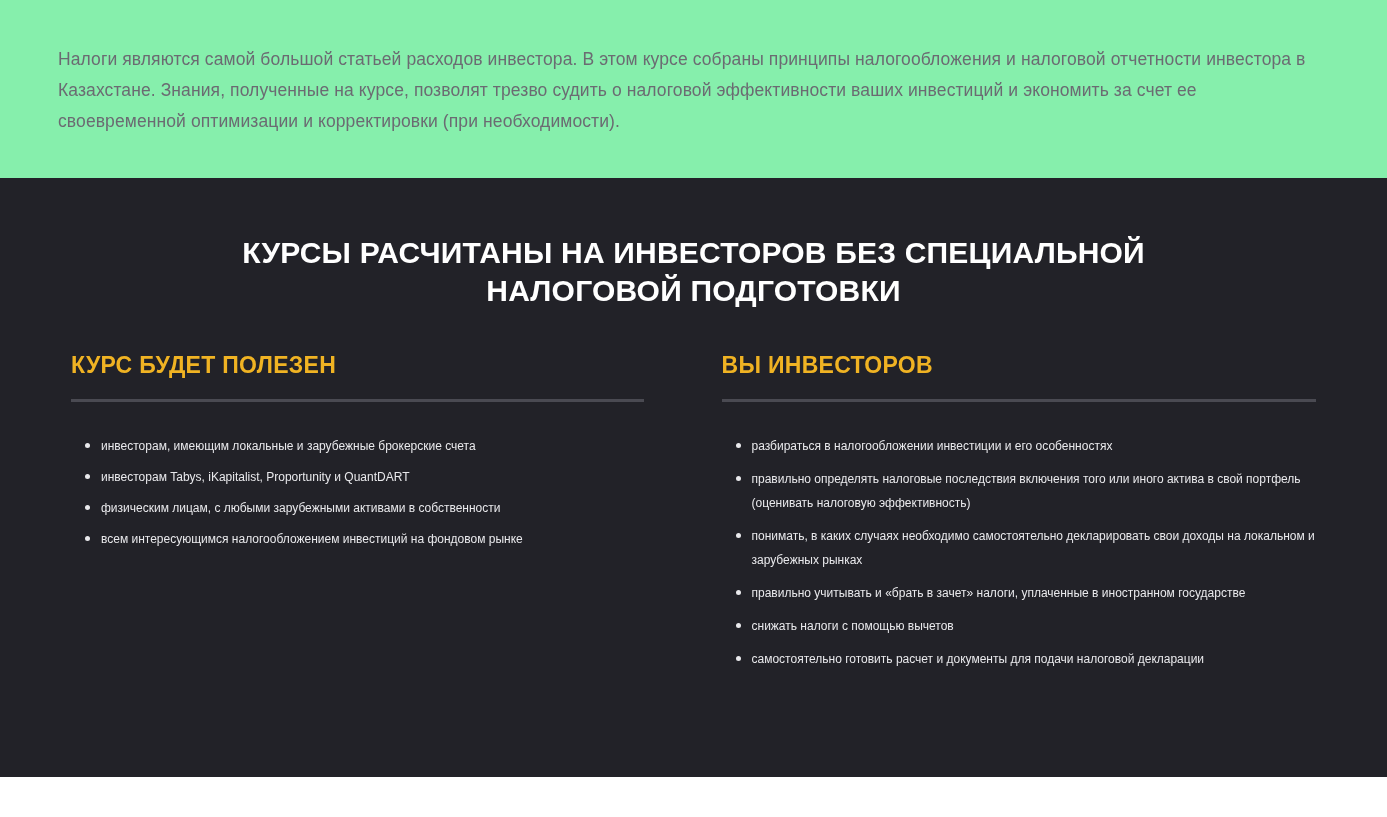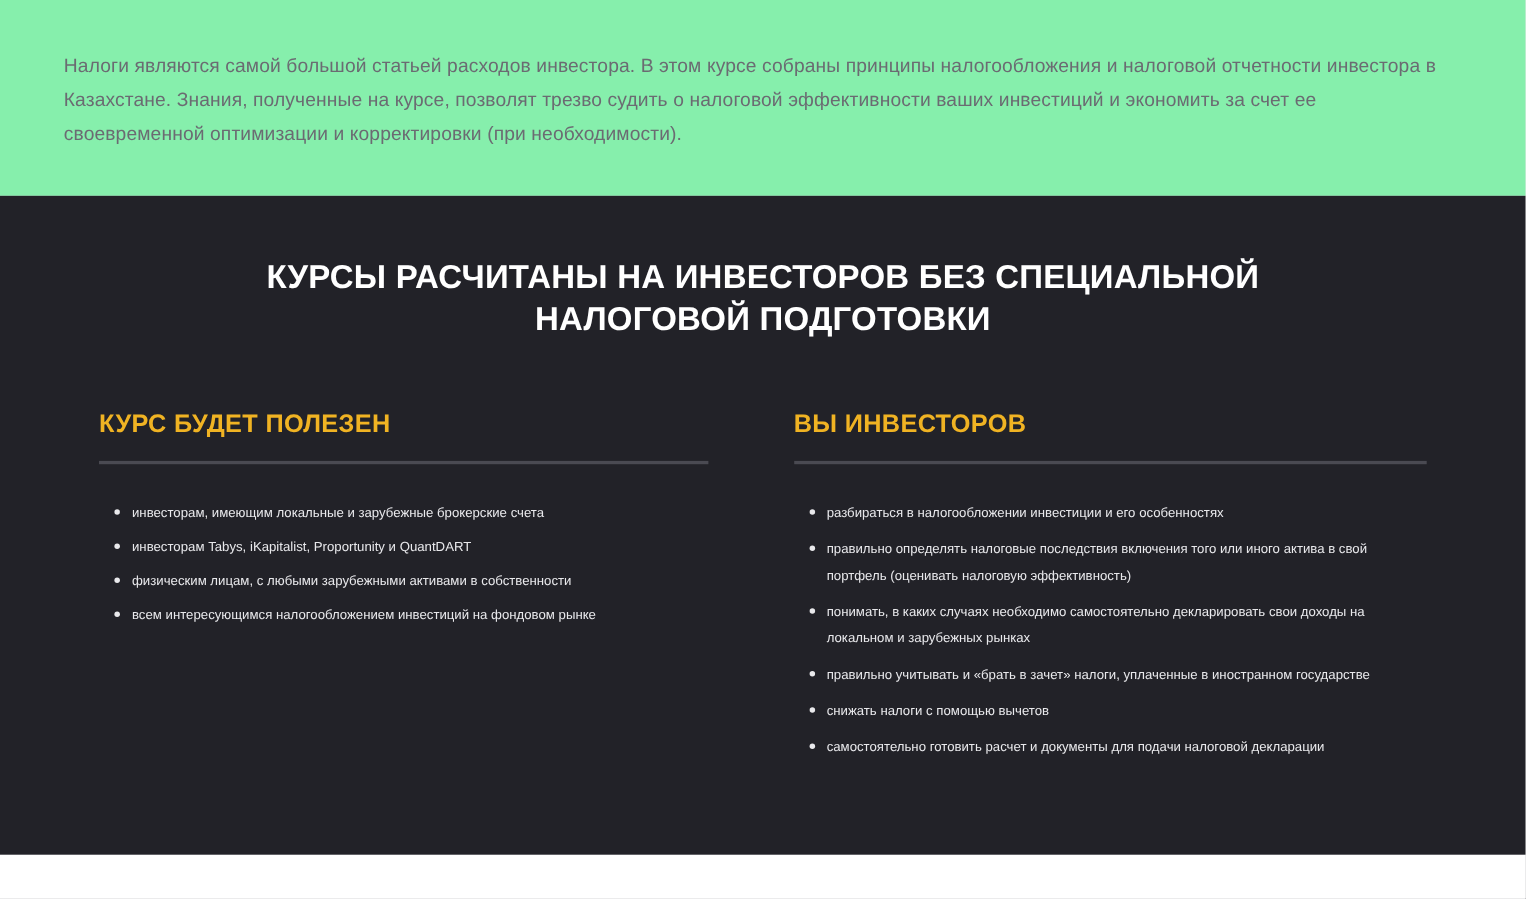--- a/index.html
+++ b/index.html
@@ -24,21 +24,21 @@
     line-height: 31px;
     max-width: 1275px;
     letter-spacing: 0.1px;
   }
   .intro p.second { margin-top: 14px; }
 
   
   .dark {
     background: #222228;
     height: 599px;
-    padding: 0 90px;
+    padding: 0 71px;
     position: relative;
   }
   .dark-title {
     color: #ffffff;
     font-size: 30px;
     font-weight: bold;
     text-align: center;
     line-height: 38px;
     letter-spacing: 0.2px;
     padding-top: 56px;
@@ -54,21 +54,20 @@
   .col { width: 50%; }
   .col-left { padding-right: 50px; }
   .col-right { padding-left: 28px; }
 
   .col-head {
     color: #f0b323;
     font-size: 23px;
     font-weight: bold;
     letter-spacing: 0.3px;
     margin-bottom: 20px;
-    margin-top: 20px;
   }
   .rule {
     height: 3px;
     background: #4a4a52;
     width: 100%;
     margin-bottom: 32px;
   }
   .col-right .rule { width: 100%; }
 
   ul.items {

